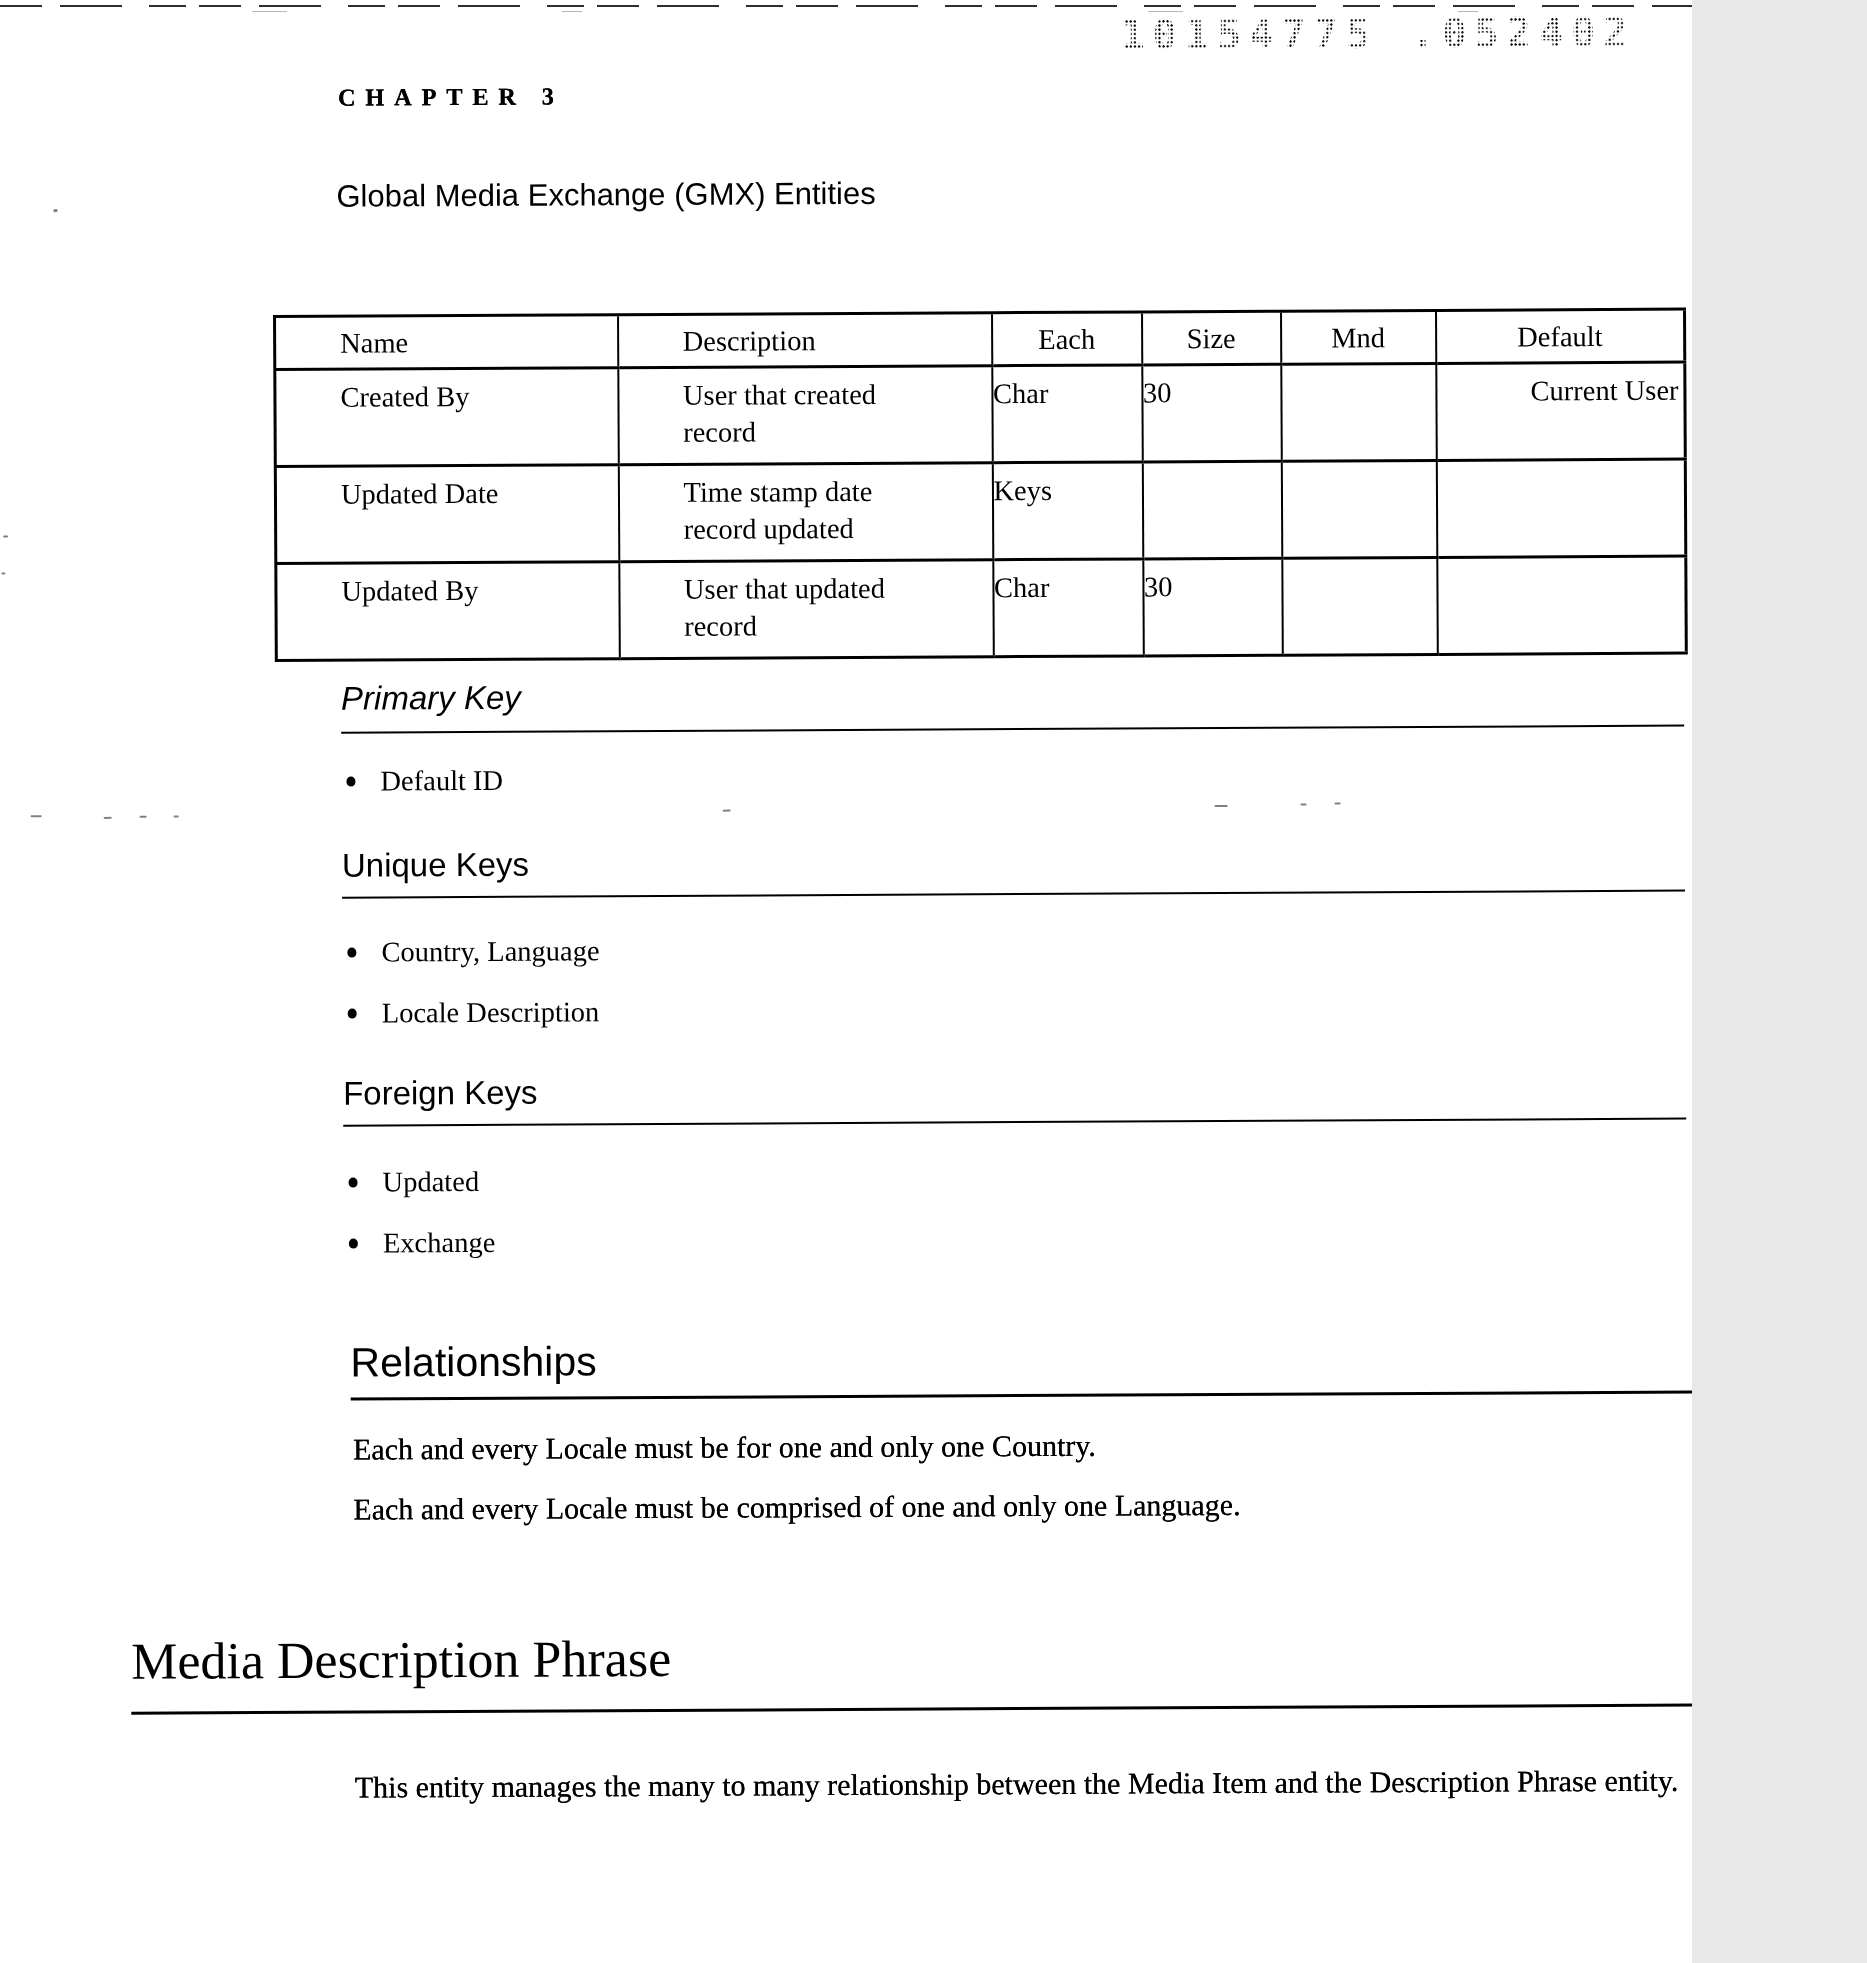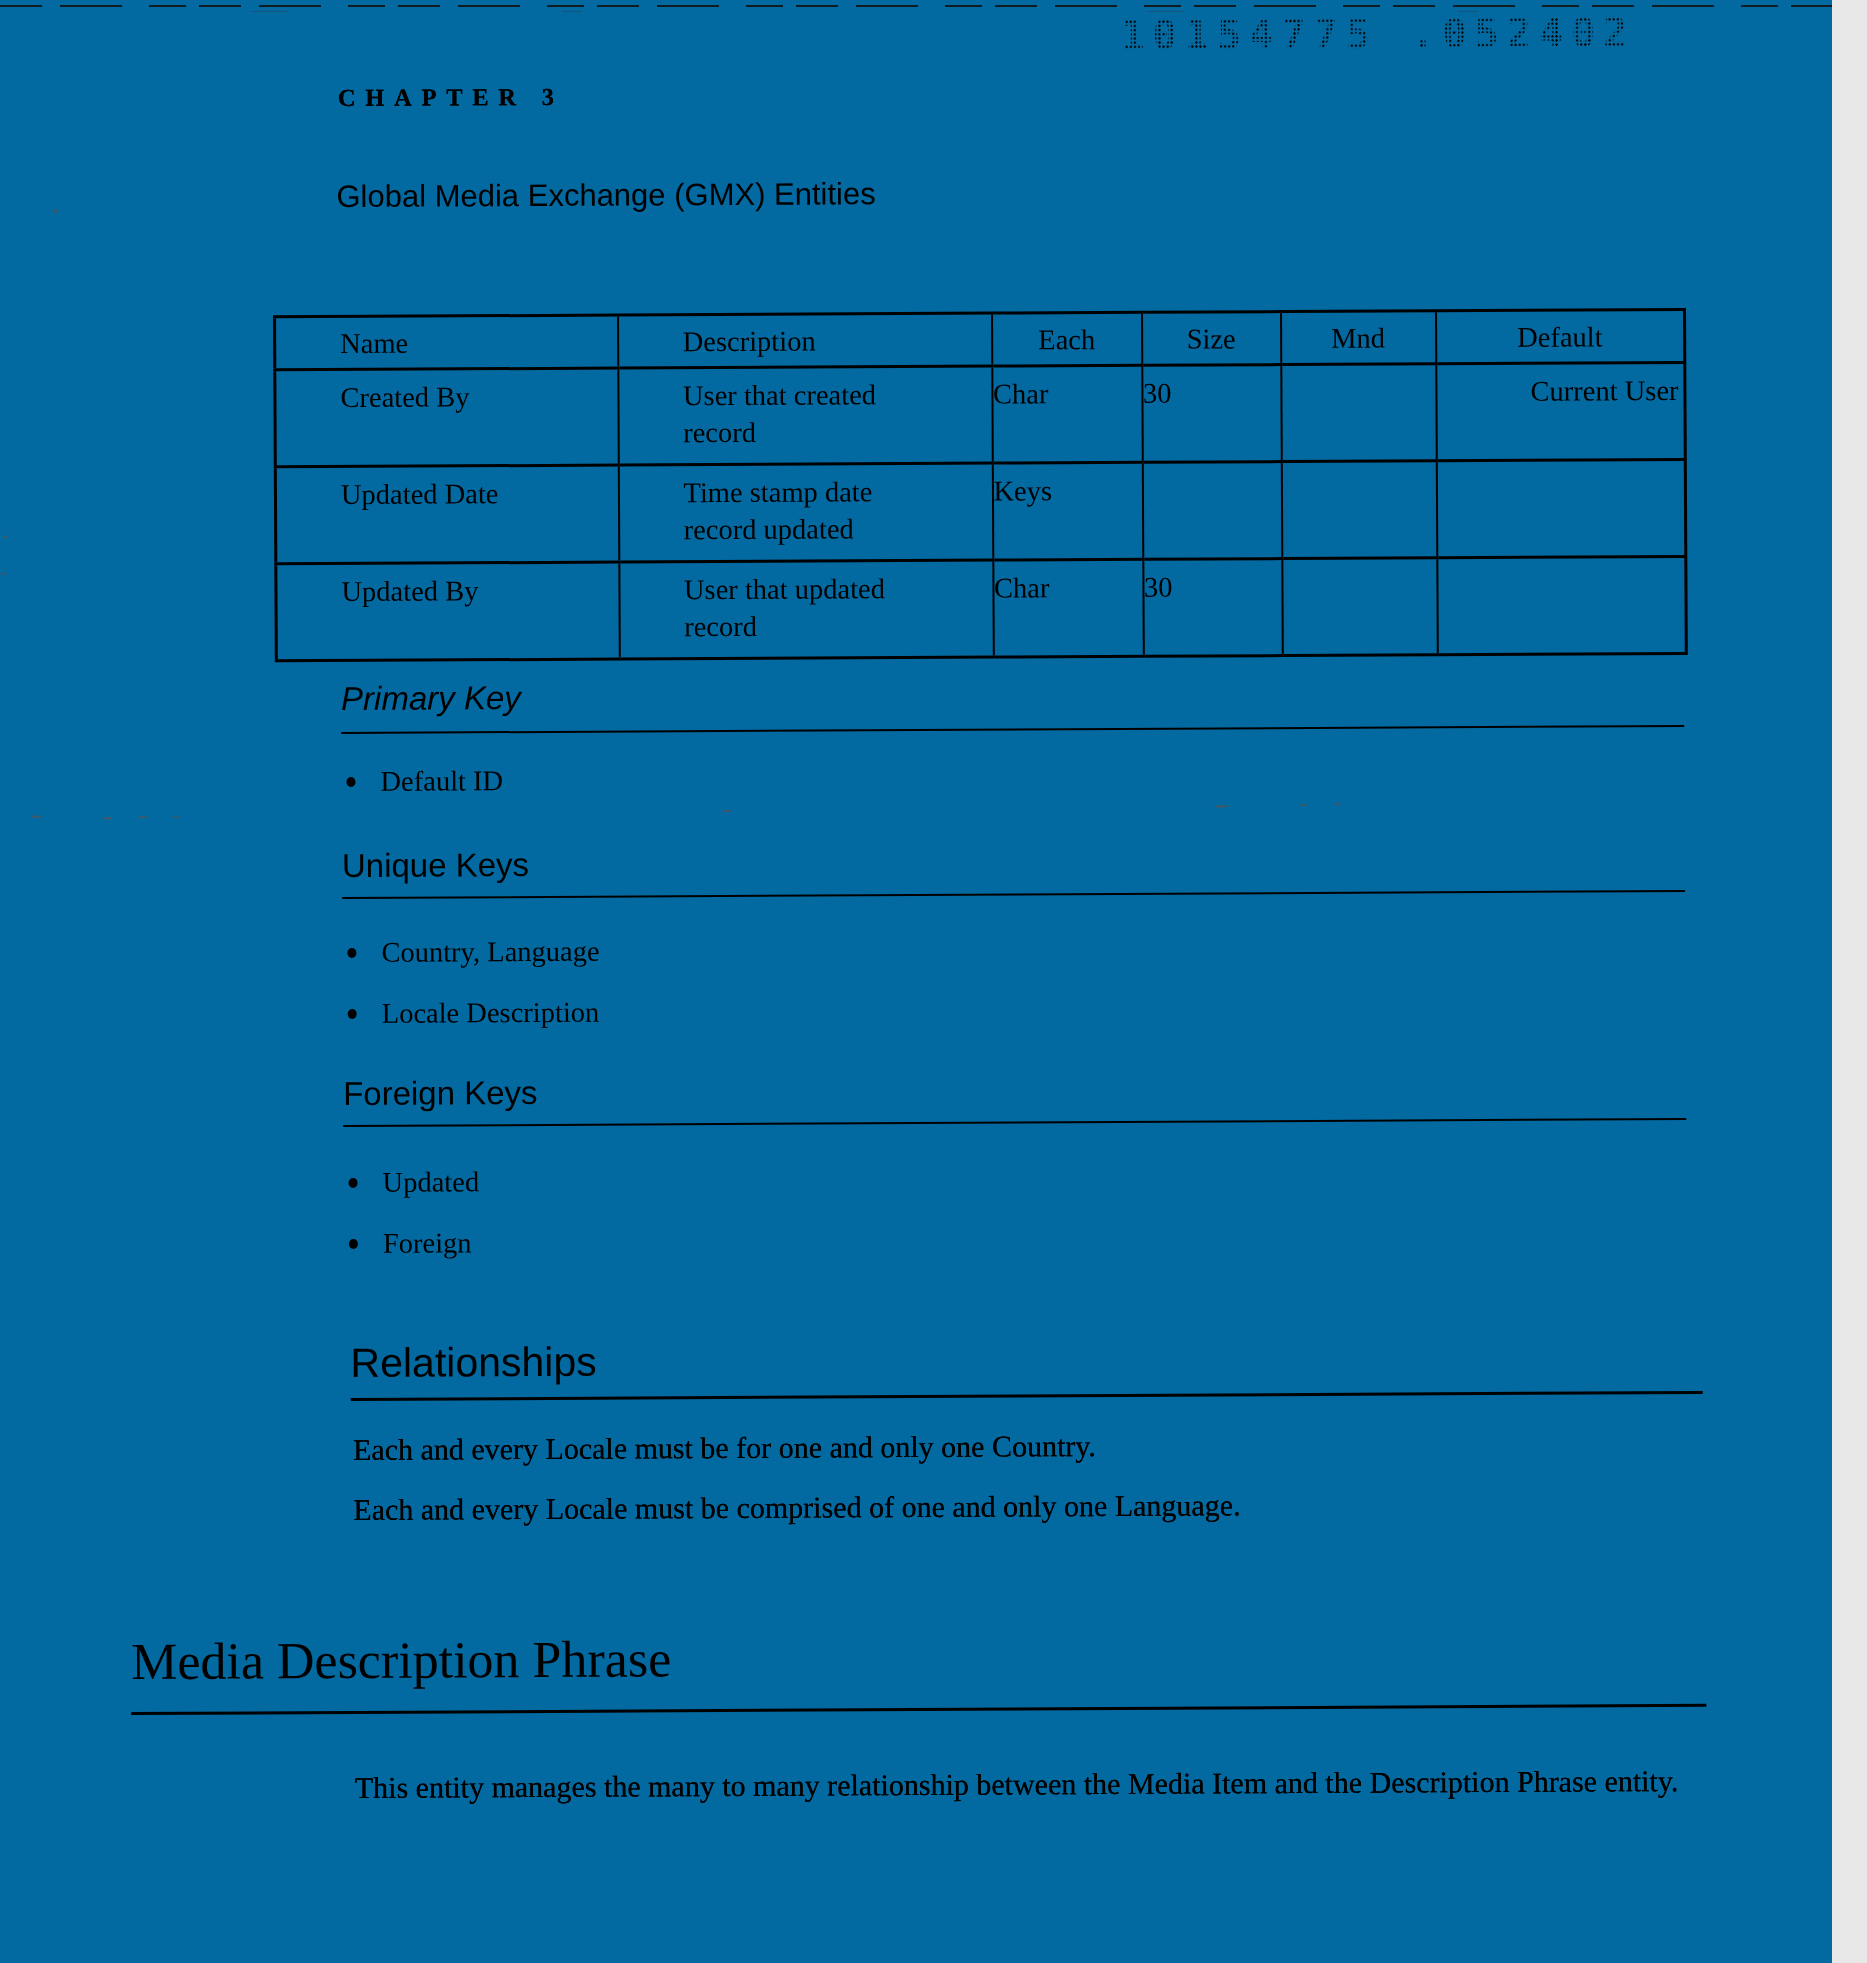--- a/index.html
+++ b/index.html
@@ -1,19 +1,19 @@
 <!DOCTYPE html>
 <html style="font-size:13px"><head>
 <meta charset="utf-8">
 <style>
   html,body{margin:0;padding:0;background:#e8e8e8;}
   .page{
     position:relative;
-    width:1832px;height:1963px;
-    background:#0369a1;
+    width:1692px;height:1963px;
+    background:#ffffff;
     overflow:hidden;
     font-family:"Liberation Serif", serif;
     color:#000;
   }
   .content{position:absolute;inset:0;transform:rotate(-0.3deg);transform-origin:50% 45%;}
 
   
   .scanline{
     position:absolute;left:0;top:4.9px;width:1868px;height:2.4px;opacity:.88;
     background:repeating-linear-gradient(90deg,#111 0 42px,transparent 42px 60px,#111 60px 122px,transparent 122px 149px,#111 149px 186px,transparent 186px 199px);
@@ -177,21 +177,21 @@
 
     <div class="keyhead" style="top:844px;padding-bottom:13px;">Unique Keys</div>
     <ul class="bullets" style="top:931px;">
       <li>Country, Language</li>
       <li>Locale Description</li>
     </ul>
 
     <div class="keyhead" style="top:1072px;padding-bottom:13px;">Foreign Keys</div>
     <ul class="bullets" style="top:1161px;">
       <li>Updated</li>
-      <li>Foreign</li>
+      <li>Exchange</li>
     </ul>
 
     <div class="relhead">Relationships</div>
     <div class="statements ink">
       <p>Each and every Locale must be for one and only one Country.</p>
       <p>Each and every Locale must be comprised of one and only one Language.</p>
     </div>
 
     <div class="entity-title">Media Description Phrase</div>
     <div class="entity-desc ink">This entity manages the many to many relationship between the Media Item and the Description Phrase entity.</div>

